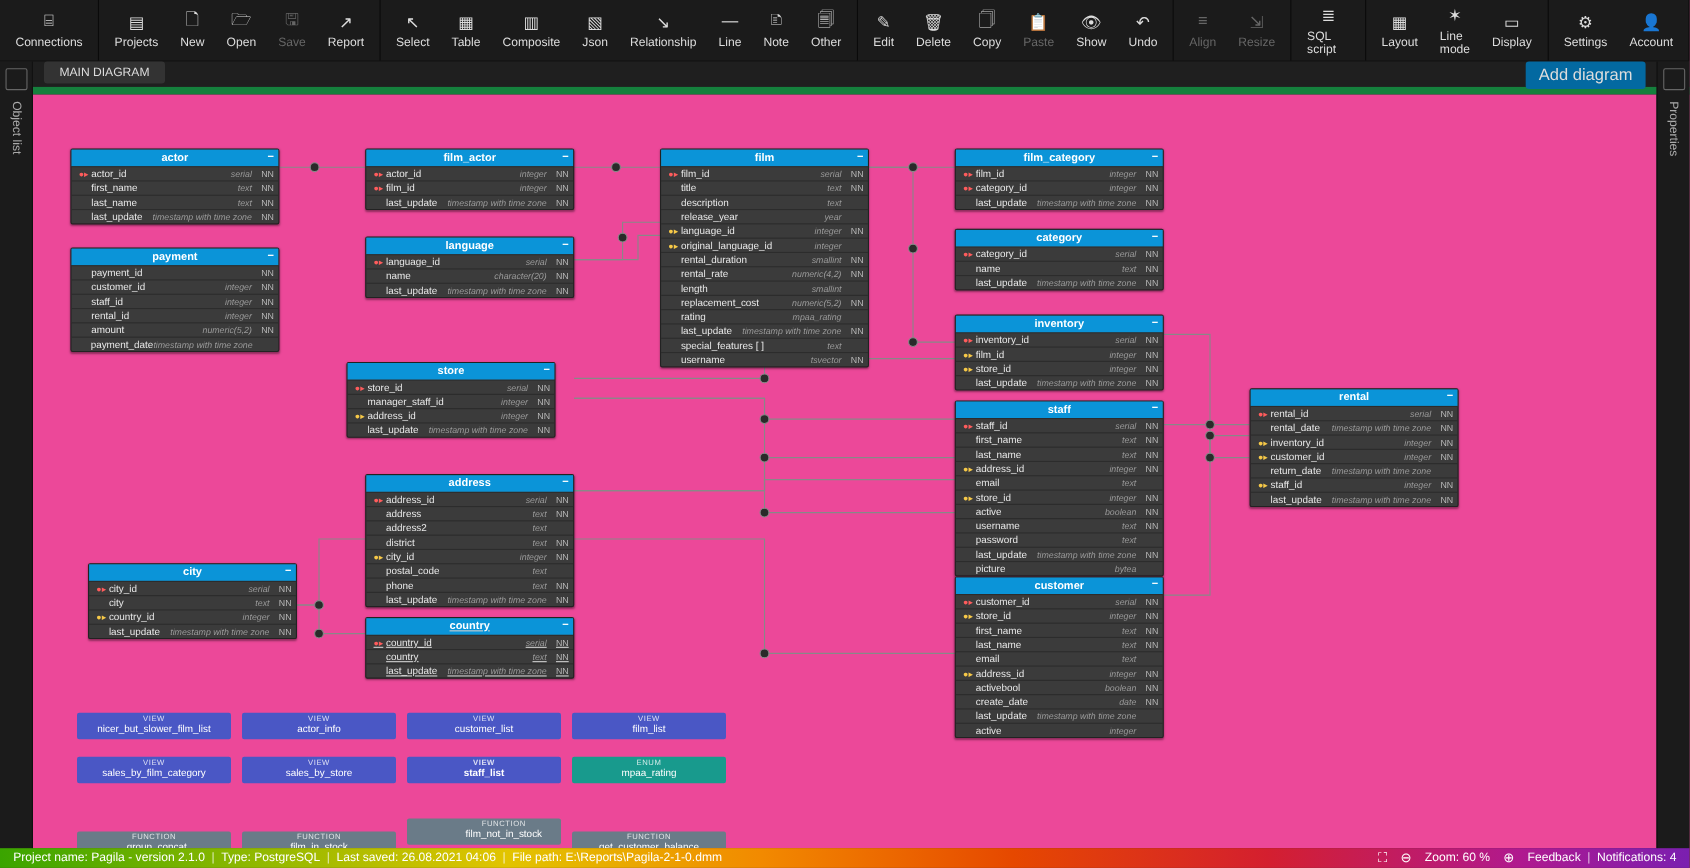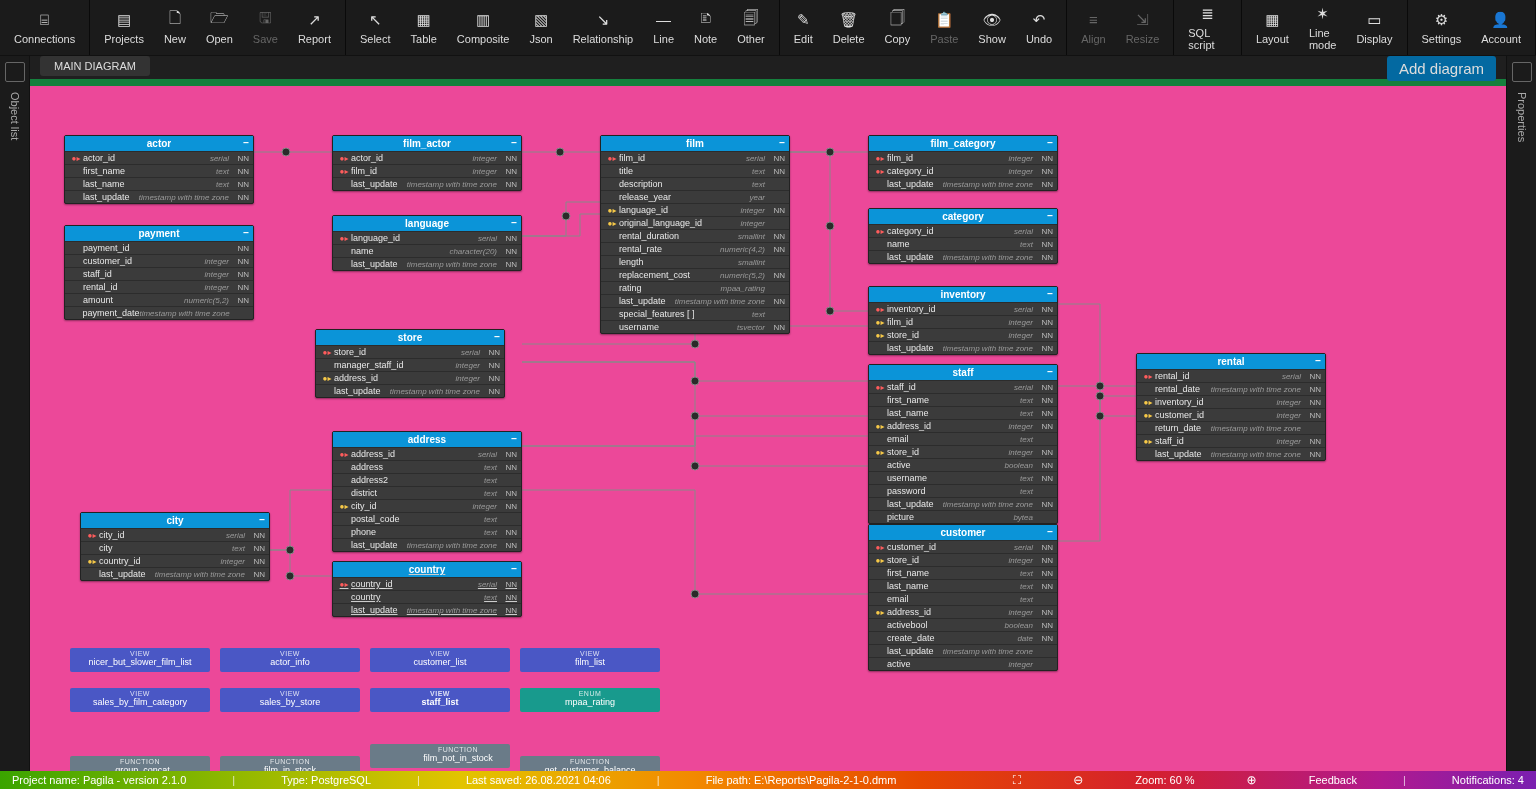--- a/index.html
+++ b/index.html
@@ -198,21 +198,20 @@
   bottom: 0; left: 0; right: 0;
   height: 18px;
   display: flex;
   align-items: center;
   font-size: 11px;
   color: #fff;
   background: linear-gradient(90deg,
     #3aa400 0%, #8fb800 15%, #e2c400 30%, #f28a00 45%,
     #e64800 60%, #d41f2f 75%, #b0198f 90%, #7a1fb0 100%);
   padding: 0 6px;
-  gap: 40px;
 }
 .statusbar .seg { padding: 0 6px; white-space: nowrap; }
 .statusbar .sep { opacity: .7; }
 .statusbar .flex { flex: 1; }
 .sb-ctrl { padding: 0 6px; cursor: pointer; font-size: 12px;}
 </style>
 </head>
 <body>
 
 <div class="toolbar" id="toolbar">

